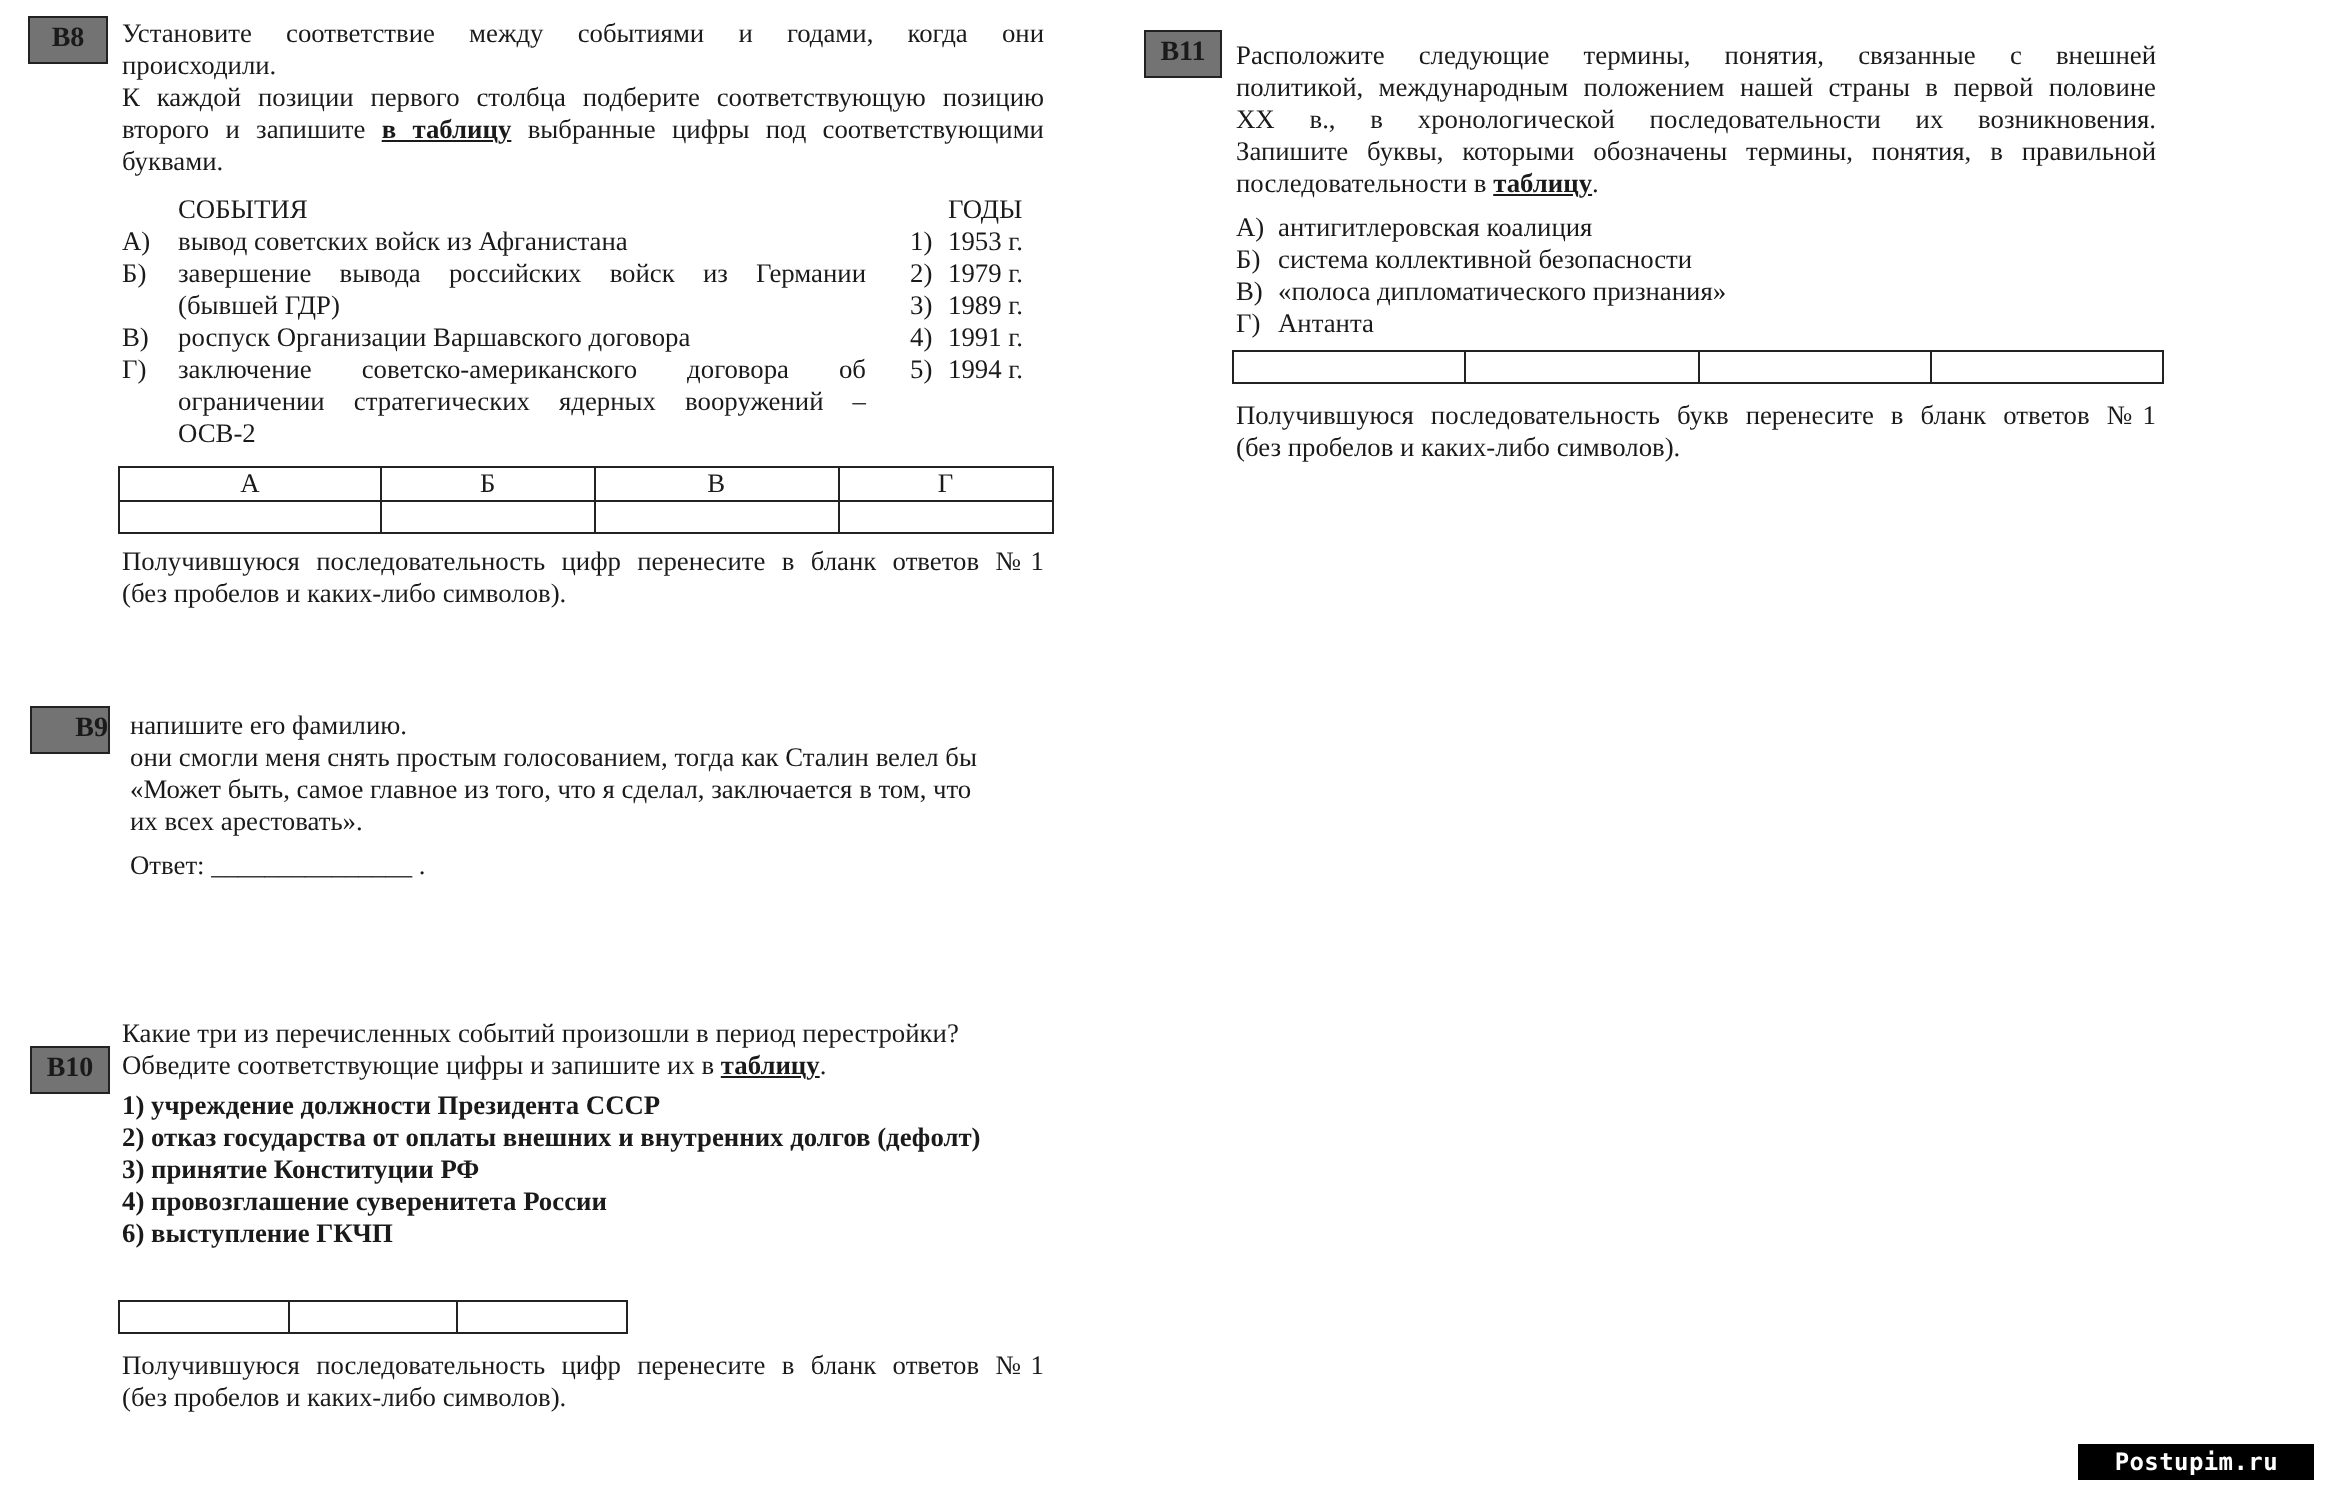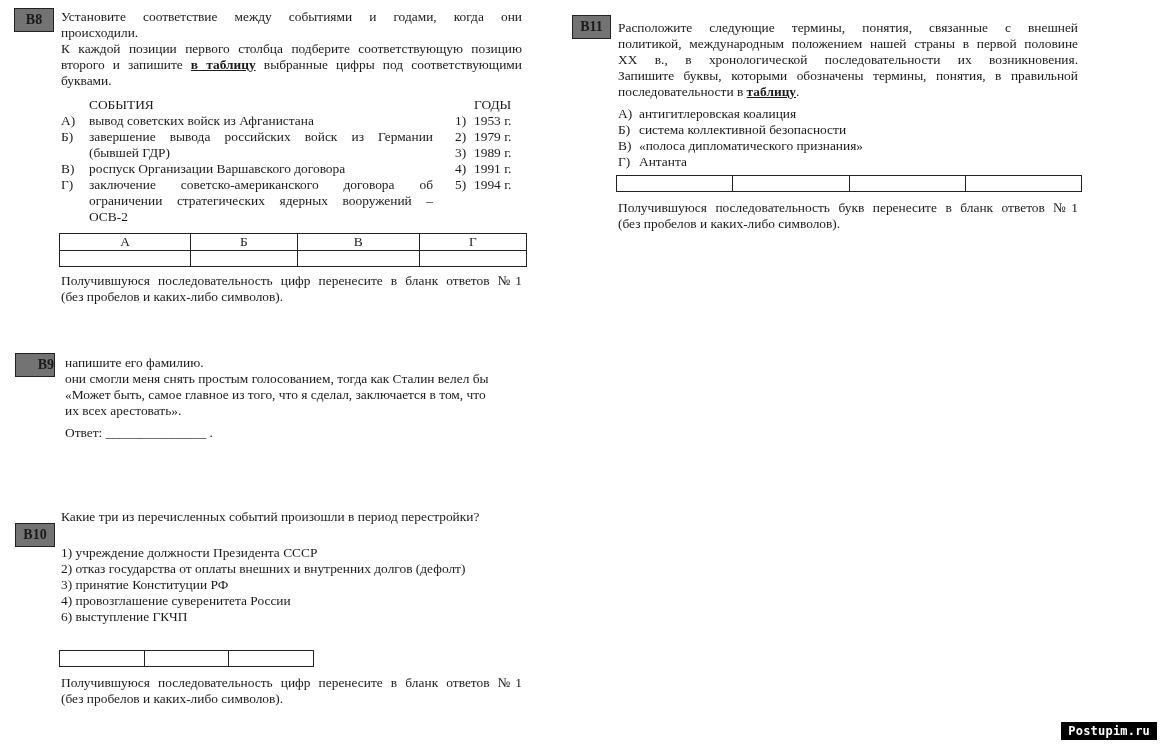--- a/index.html
+++ b/index.html
@@ -16,21 +16,21 @@
   .body { position: absolute; text-align: justify; }
   .just { text-align: justify; text-align-last: justify; }
   .u { text-decoration: underline; font-weight: bold; }
   .row { display: flex; }
   .letter { width: 28px; flex: none; }
   table.ans { border-collapse: collapse; position: absolute; }
   table.ans td { border: 1px solid #222; text-align: center; padding: 0; font-size: 13.4px; }
   .watermark {
     position: absolute; right: 6px; bottom: 6px;
     font-family: "DejaVu Sans Mono", monospace; font-weight: bold; font-size: 12px;
-    color: #fff; background: #000; padding: 1px 7px; letter-spacing: 0.2px;
+    color: #fff; background: #000; padding: 1px 18px; letter-spacing: 0.2px;
   }
 </style>
 </head>
 <body>
 
 <div class="task">
   <div class="label" style="left:14px; top:8px; width:38px; height:22px;">B8</div>
 
   <div class="body" style="left:61px; top:9px; width:461px;">
     <div class="just">Установите соответствие между событиями и годами, когда они</div>
@@ -129,21 +129,22 @@
     <div style="margin-top:6px;">
       <span>Ответ: </span><span>_______________</span><span> .</span>
     </div>
   </div>
 </div>
 
 <div class="task">
   <div class="label" style="left:15px; top:507px; width:38px; height:22px;margin-top:16px;">B10</div>
   <div class="body" style="left:61px; top:509px; width:470px;">
     <div style="white-space:nowrap;">Какие три из перечисленных событий произошли в период перестройки?</div>
-    <div style="margin-top:20px;">
+    <div><span>Обведите соответствующие цифры и запишите их в </span><span class="u">таблицу</span><span>.</span></div>
+    <div style="margin-top:4px;font-weight:bold;">
       <div>1) учреждение должности Президента СССР</div>
       <div>2) отказ государства от оплаты внешних и внутренних долгов (дефолт)</div>
       <div>3) принятие Конституции РФ</div>
       <div>4) провозглашение суверенитета России</div>
       <div>6) выступление ГКЧП</div>
     </div>
   </div>
   <table class="ans" style="left:59px; top:650px; width:255px;">
     <tbody>
         <tr style="height:16px;">

